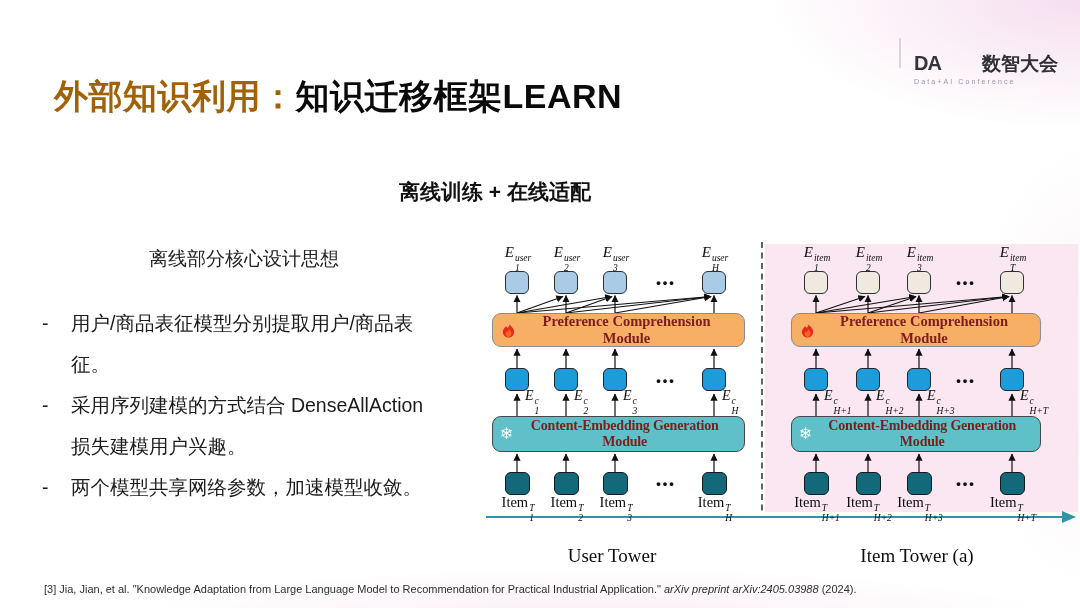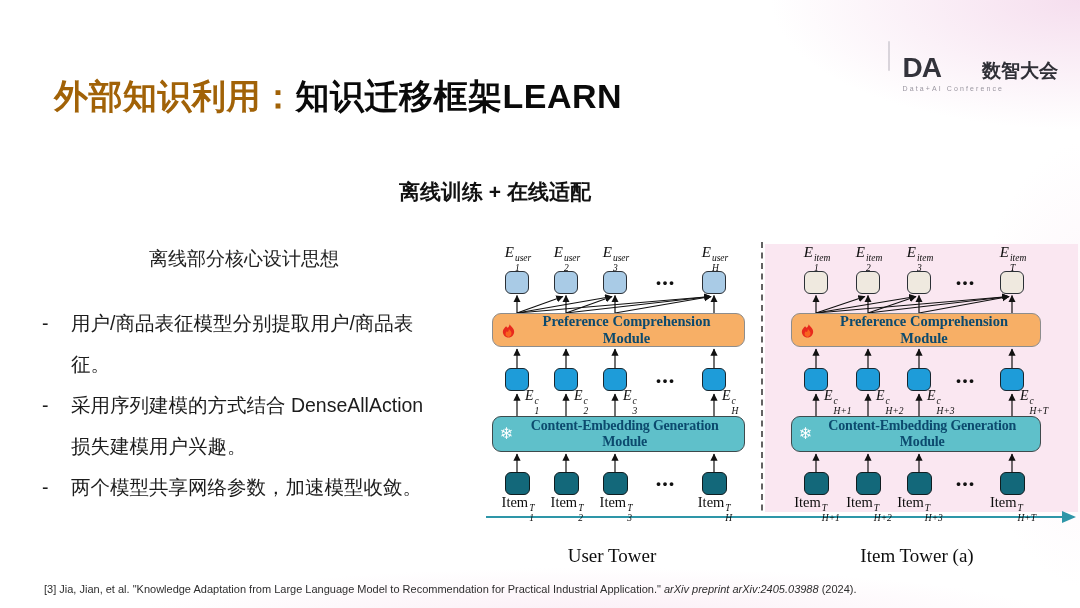--- a/index.html
+++ b/index.html
@@ -14,21 +14,21 @@
   }
   .abs{position:absolute;}
 
   
   .logos{top:20px;right:22px;display:flex;align-items:center;gap:13px;}
   .datafun{display:flex;align-items:center;gap:4px;color:#55555E;}
   .datafun .wordmark{font-size:23px;font-weight:700;letter-spacing:-.5px;}
   .logo-sep{width:2px;height:30px;background:#D9D4DB;border-radius:2px;}
   .dablock{display:flex;flex-direction:column;align-items:flex-start;}
   .darow{display:flex;align-items:baseline;gap:3px;}
-  .da-mark{font-size:28px;font-weight:900;color:#33333B;letter-spacing:-1px;margin-top:32px;}
+  .da-mark{font-size:20px;font-weight:900;color:#33333B;letter-spacing:-1px;margin-top:32px;}
   .da-title{font-size:19px;font-weight:800;color:#2F2F36;margin-left:38px;}
   .da-sub{font-size:7px;letter-spacing:2.1px;color:#9A96A0;margin-top:1px;}
 
   
   .slide-title{left:54px;top:74px;font-size:34px;font-weight:700;letter-spacing:.5px;white-space:nowrap;}
   .slide-title .t1{color:#a16207;}
   .slide-title .t2{color:#0a0a0a;}
   .subtitle{left:295px;top:178px;width:400px;text-align:center;font-size:21px;font-weight:700;color:#111;}
 
   
@@ -43,21 +43,21 @@
   .pinkbg{left:285px;top:6px;width:313px;height:268px;background:#FAE7F1;z-index:0;}
   .wires{left:0;top:0;z-index:1;}
   .sq{width:24px;height:23px;border:1.5px solid #2b3036;border-radius:6px;z-index:2;box-sizing:border-box;}
   .sq.utop{background:#A9CBE6;}
   .sq.itop{background:#EFE9DF;}
   .sq.mid{background:#1E9CD9;border-color:#18262e;}
   .sq.bot{background:#13687A;border-color:#101d20;width:25px;}
   .module{height:34px;border-radius:9px;display:flex;align-items:center;z-index:2;box-sizing:border-box;padding:0 8px 0 7px;}
   .module.orange{background:#F7AF66;border:1px solid #8d8d8d;}
   .module.teal{background:#5FC0CA;border:1px solid #3e4a4c;height:36px;}
-  .module .mtext{flex:1;text-align:center;font-family:"Liberation Serif","DejaVu Serif",serif;font-weight:700;color:#0c4a6e;}
+  .module .mtext{flex:1;text-align:center;font-family:"Liberation Serif","DejaVu Serif",serif;font-weight:700;color:#7f1d1d;}
   .module.orange .mtext{font-size:14.5px;}
   .module.teal .mtext{font-size:14px;letter-spacing:-.2px;}
   .flame-svg{width:17px;height:19px;display:block;}
   .snow{color:#ffffff;font-size:16px;line-height:1;font-family:"DejaVu Sans",sans-serif;}
   .mlab{transform:translateX(-50%);font-family:"Liberation Serif","DejaVu Serif",serif;font-size:15px;color:#0c0c0c;white-space:nowrap;z-index:3;}
   .mlab .base{font-style:italic;}
   .mlab .base.up{font-style:normal;}
   .ss{display:inline-flex;flex-direction:column;align-items:flex-start;font-size:9.5px;font-style:italic;line-height:1.05;vertical-align:-4px;margin-left:1px;}
   .mlab.mid{transform:none;font-size:14px;}
   .mlab.ibot{font-size:14.5px;}

